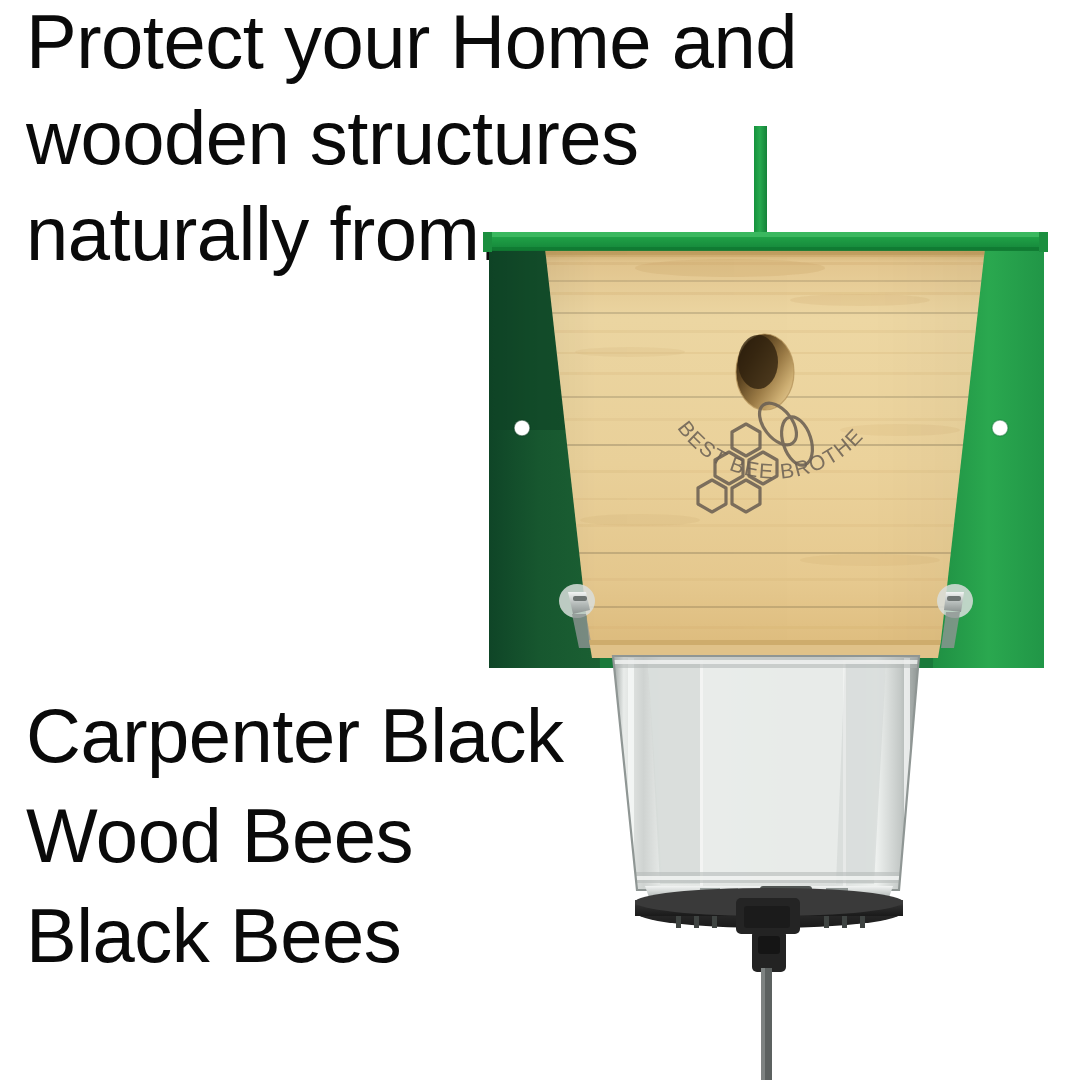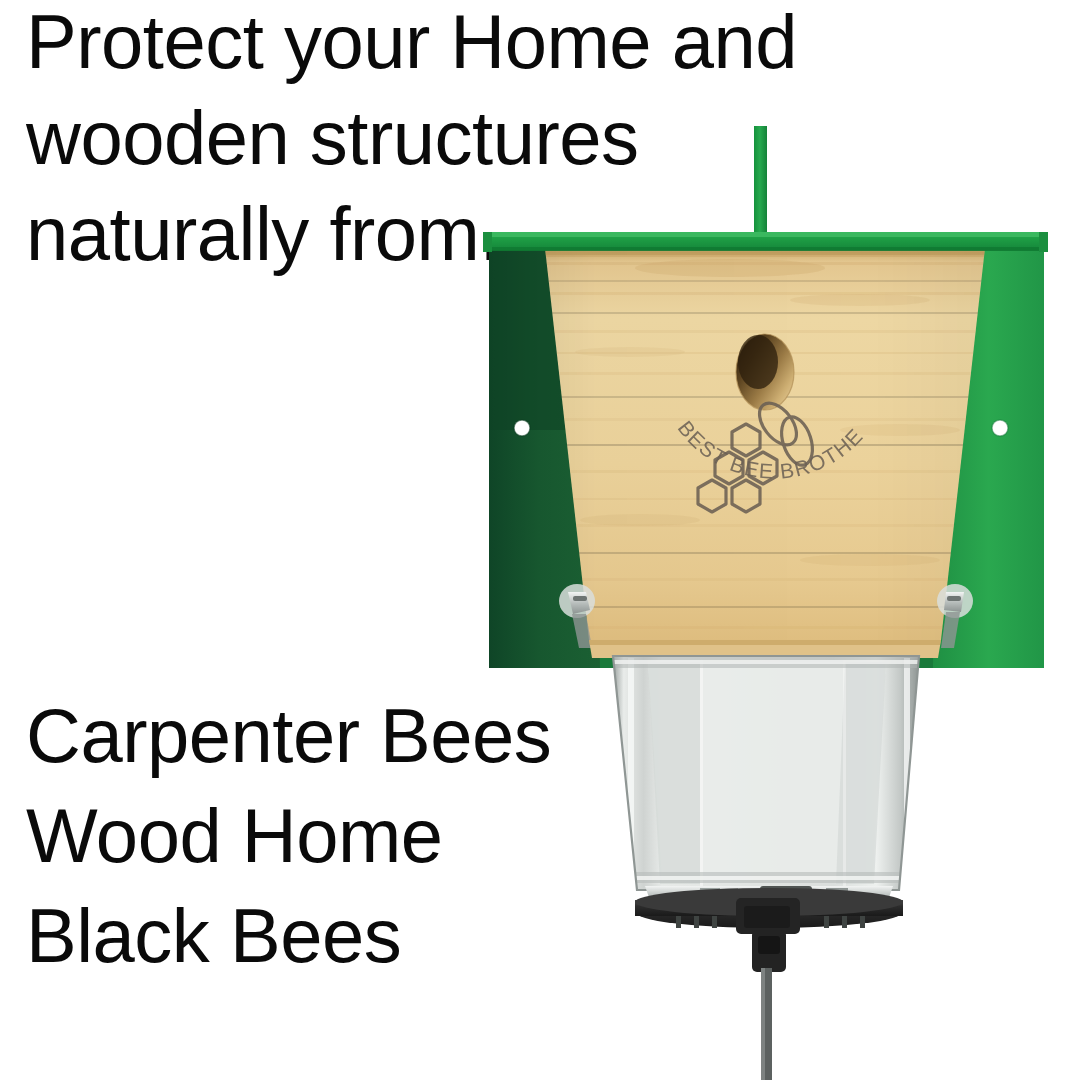--- a/index.html
+++ b/index.html
@@ -59,22 +59,22 @@
   #product svg { display: block; }
 </style>
 </head>
 <body>
 
 <div id="stage">
 
   <div class="headline">Protect your Home and wooden structures naturally from...</div>
 
   <div class="pestlist">
-    <span class="pest-line">Carpenter Bees</span>
-    <span class="pest-line">Wood Home</span>
+    <span class="pest-line">Carpenter Black</span>
+    <span class="pest-line">Wood Bees</span>
     <span class="pest-line">Black Bees</span>
   </div>
 
   <div id="product">
     <svg width="1080" height="1080" viewBox="0 0 1080 1080" xmlns="http://www.w3.org/2000/svg">
       <defs>
 
         <linearGradient id="woodV" x1="0" y1="0" x2="0" y2="1">
           <stop offset="0" stop-color="#c9a866"></stop>
           <stop offset="0.035" stop-color="#e3c68f"></stop>

